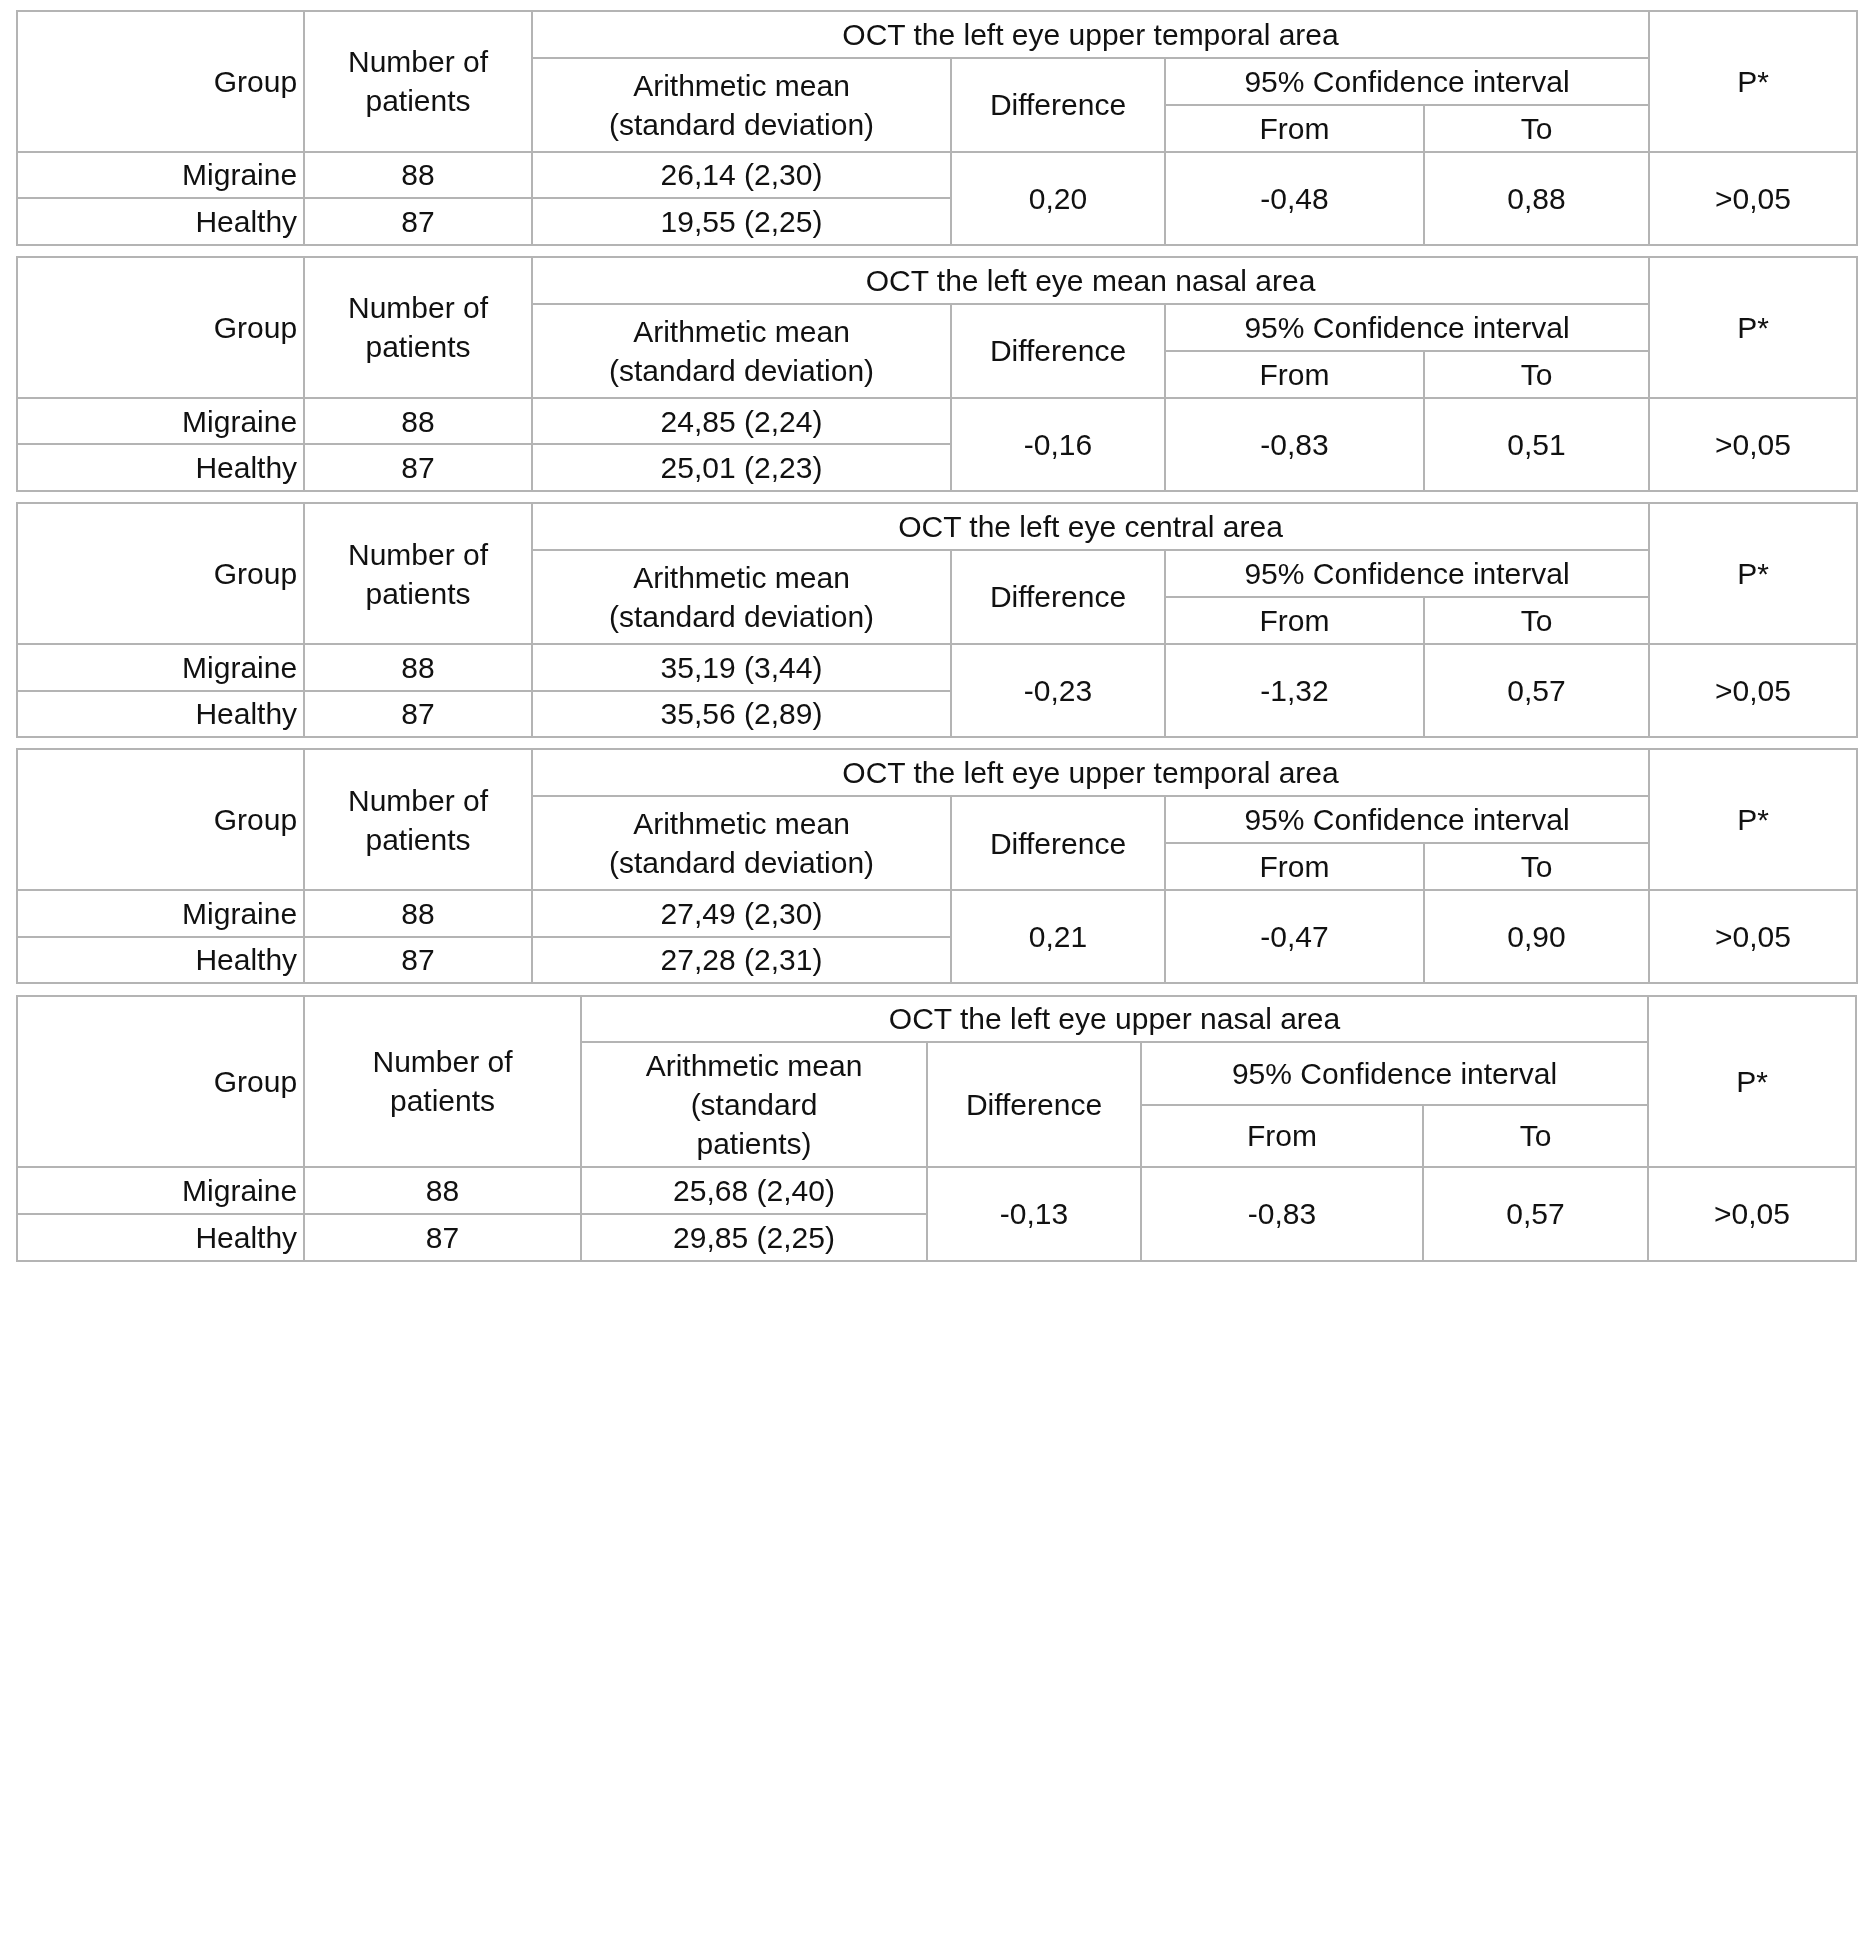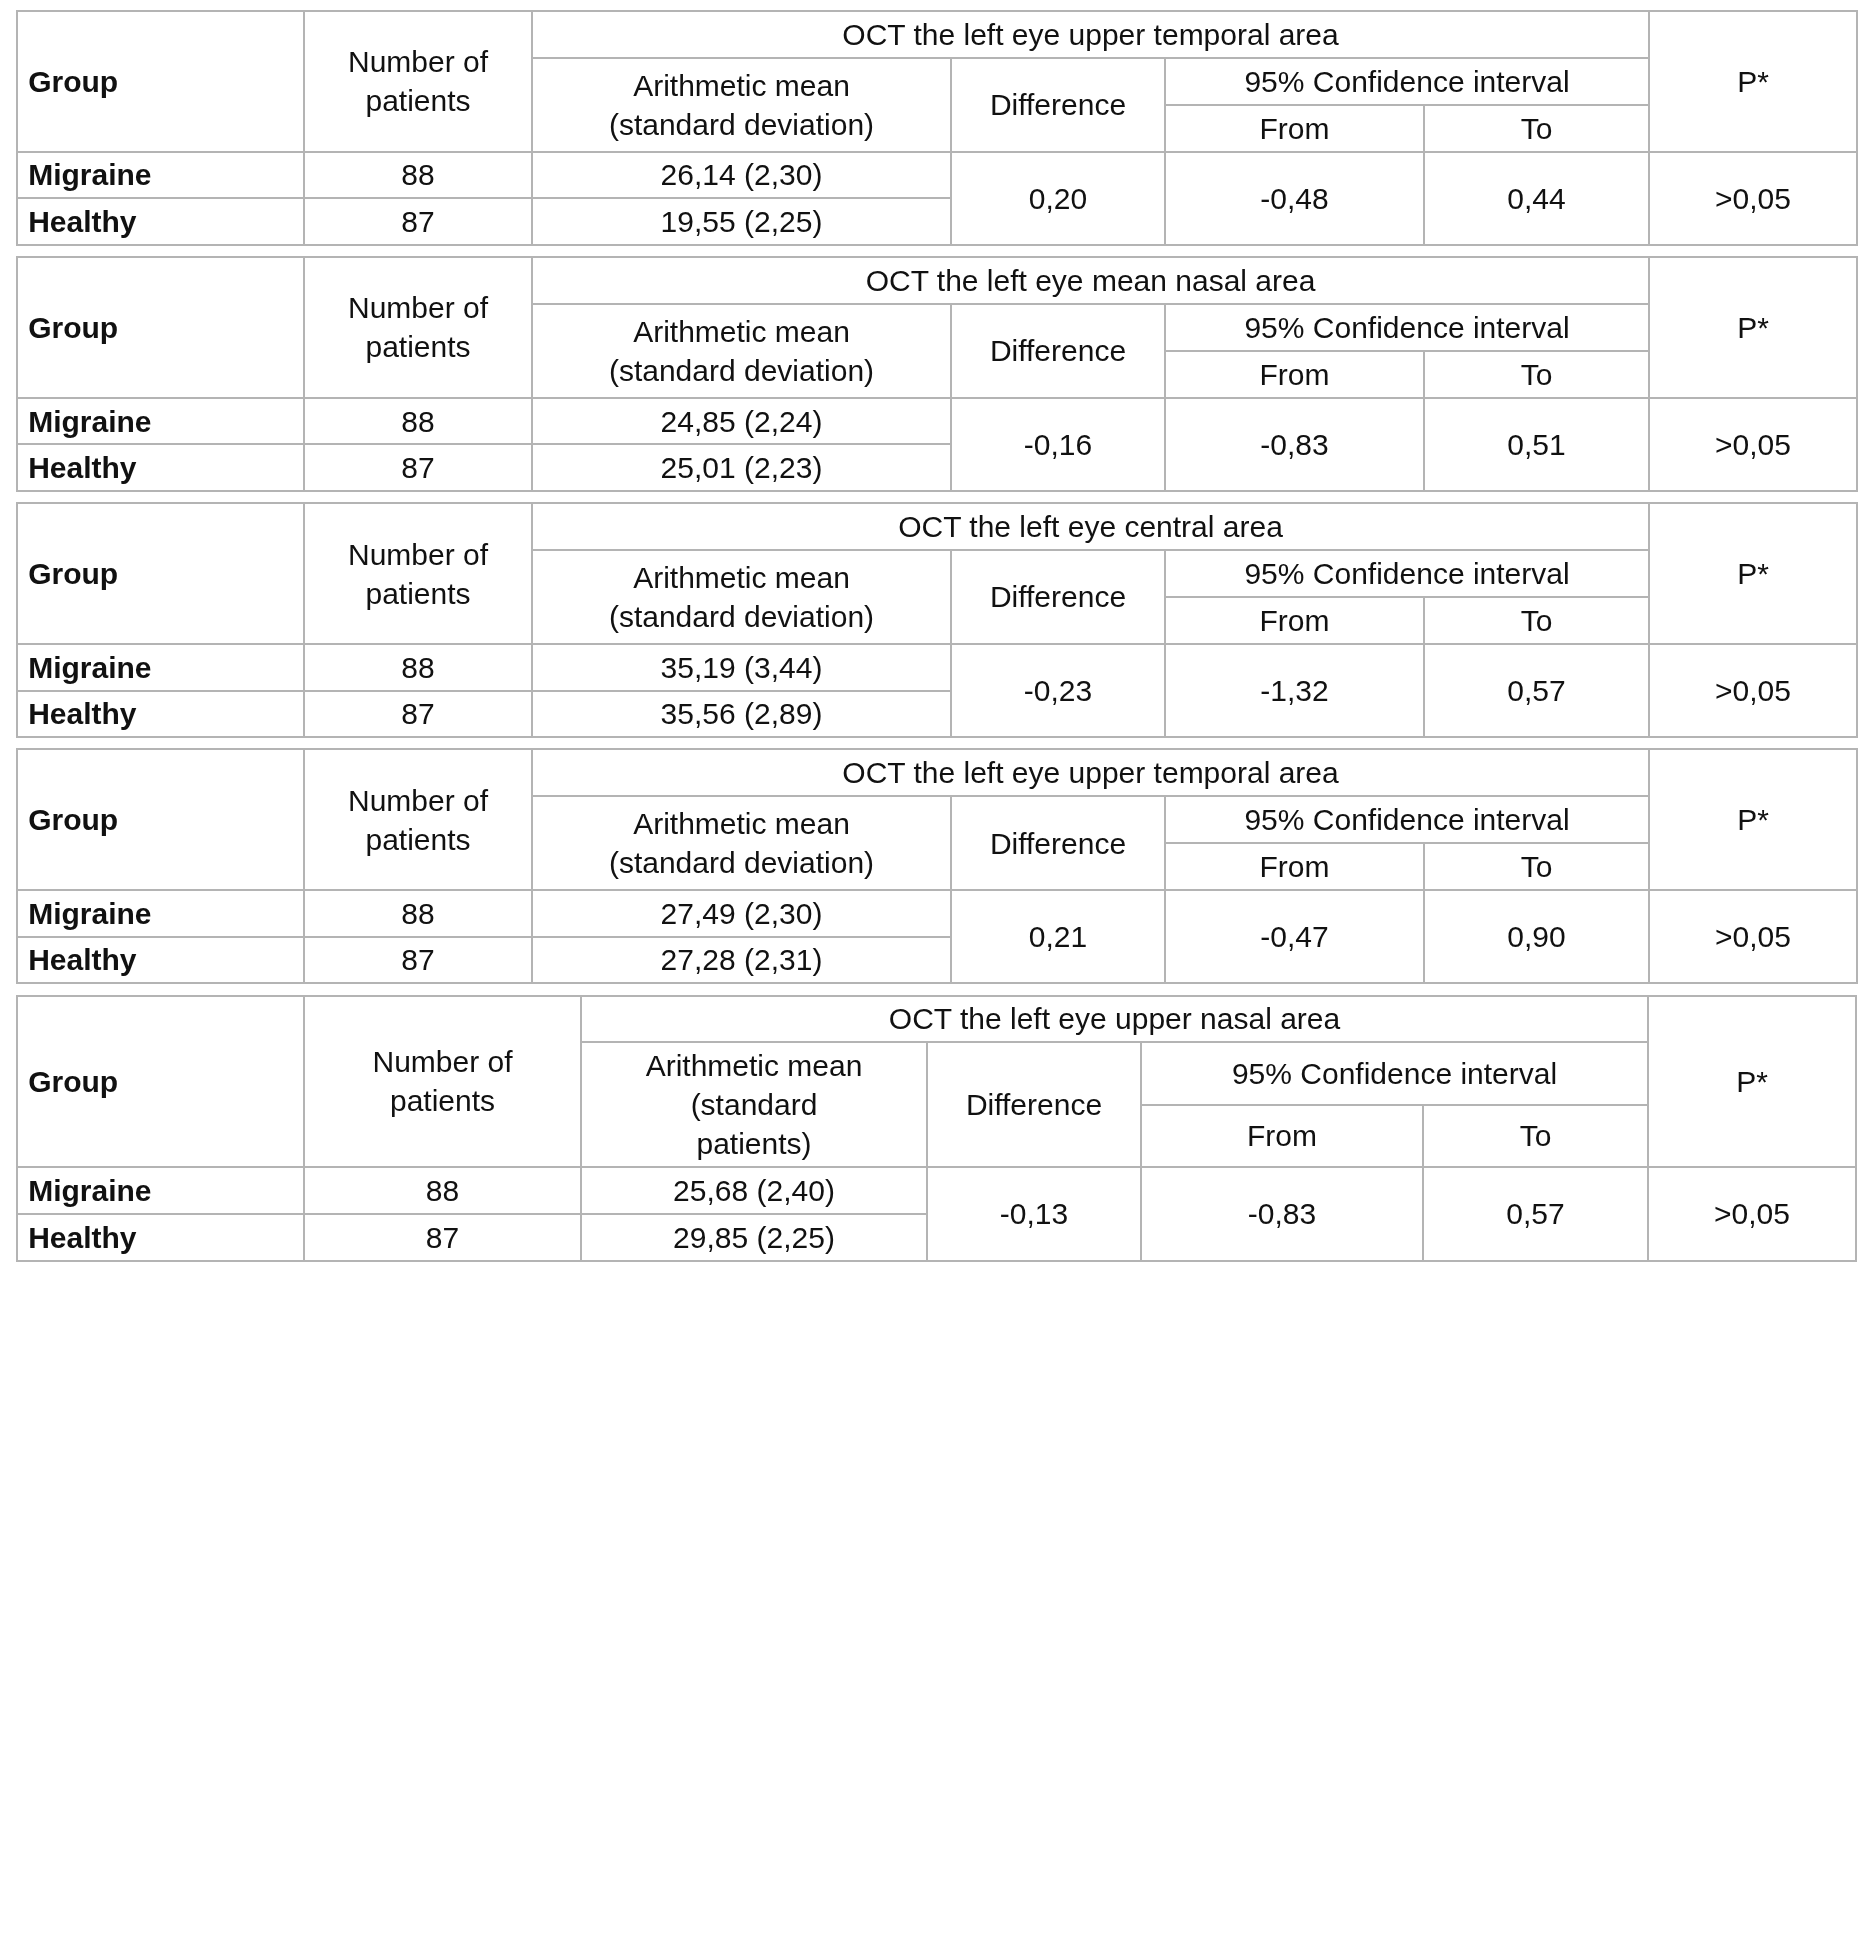--- a/index.html
+++ b/index.html
@@ -39,23 +39,22 @@
     padding: 2.9px 5.9px;
     font-size: 30px;
     font-weight: 400;
     text-align: center;
     vertical-align: middle;
     line-height: 1.30;
     color: #111111;
     font-family: "Liberation Sans", sans-serif;
   }
   td.group-cell, th.group-cell {
-    text-align: left;
+    text-align: right;
     padding-left: 10.2px;
-    font-weight: bold;
   }
   .hdr-span {
     text-align: center;
   }
   .mean-hdr {
     line-height: 1.45;
   }
   .p-hdr {
     font-size: 30px;
   }
@@ -97,21 +96,21 @@
       <tr>
         <td>From</td>
         <td>To</td>
       </tr>
       <tr>
         <td class="group-cell">Migraine</td>
         <td>88</td>
         <td>26,14 (2,30)</td>
         <td rowspan="2">0,20</td>
         <td rowspan="2">-0,48</td>
-        <td rowspan="2">0,44</td>
+        <td rowspan="2">0,88</td>
         <td rowspan="2">&gt;0,05</td>
       </tr>
       <tr>
         <td class="group-cell">Healthy</td>
         <td>87</td>
         <td>19,55 (2,25)</td>
       </tr>
     </tbody>
   </table>
 

